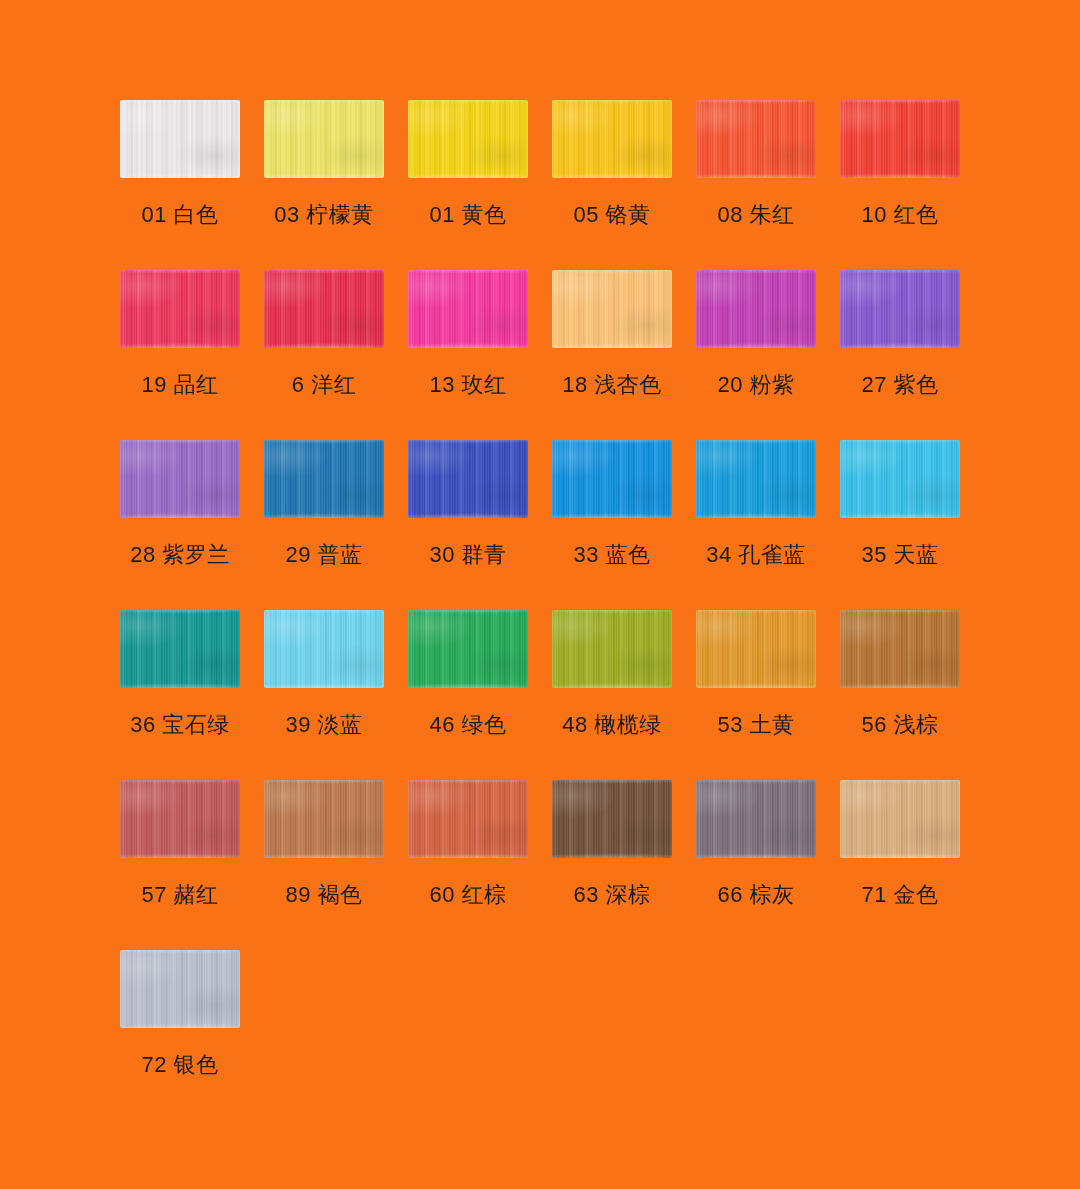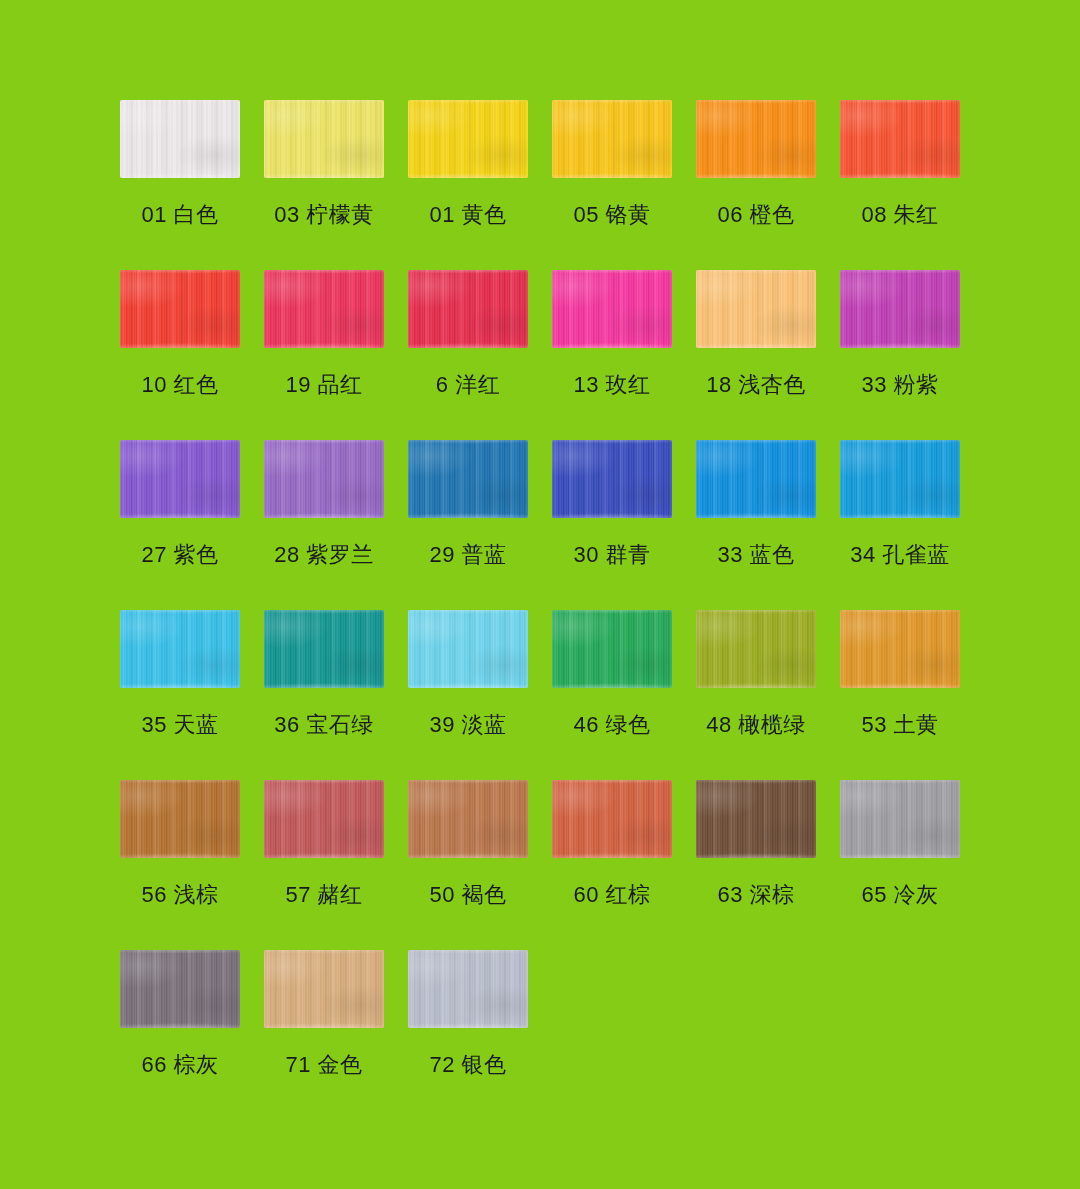--- a/index.html
+++ b/index.html
@@ -11,21 +11,21 @@
     height: 1189px;
     background: #f7f4ee;
     font-family: "Liberation Sans", "DejaVu Sans", sans-serif;
     overflow: hidden;
   }
 
   #chart-root {
     width: 1080px;
     height: 1189px;
     position: relative;
-    background: #84cc16;
+    background: #f97316;
   }
 
   #swatch-grid {
     position: absolute;
     left: 108px;
     top: 100px;
     width: 864px;
     display: grid;
     grid-template-columns: repeat(6, 144px);
     grid-template-rows: repeat(6, 170px);
@@ -126,26 +126,20 @@
         <div class="swatch-label">01 黄色</div>
       </div>
       <div class="swatch-cell">
         <div class="swatch-chip-wrap">
           <div class="swatch-chip" style="background-color: rgb(249, 196, 20);"></div>
         </div>
         <div class="swatch-label">05 铬黄</div>
       </div>
       <div class="swatch-cell">
         <div class="swatch-chip-wrap">
-          <div class="swatch-chip" style="background-color: rgb(249, 140, 16);"></div>
-        </div>
-        <div class="swatch-label">06 橙色</div>
-      </div>
-      <div class="swatch-cell">
-        <div class="swatch-chip-wrap">
           <div class="swatch-chip" style="background-color: rgb(247, 79, 44);"></div>
         </div>
         <div class="swatch-label">08 朱红</div>
       </div>
       <div class="swatch-cell">
         <div class="swatch-chip-wrap">
           <div class="swatch-chip" style="background-color: rgb(243, 58, 46);"></div>
         </div>
         <div class="swatch-label">10 红色</div>
       </div>
@@ -170,21 +164,21 @@
       <div class="swatch-cell">
         <div class="swatch-chip-wrap">
           <div class="swatch-chip" style="background-color: rgb(251, 193, 115);"></div>
         </div>
         <div class="swatch-label">18 浅杏色</div>
       </div>
       <div class="swatch-cell">
         <div class="swatch-chip-wrap">
           <div class="swatch-chip" style="background-color: rgb(192, 59, 180);"></div>
         </div>
-        <div class="swatch-label">33 粉紫</div>
+        <div class="swatch-label">20 粉紫</div>
       </div>
       <div class="swatch-cell">
         <div class="swatch-chip-wrap">
           <div class="swatch-chip" style="background-color: rgb(130, 84, 207);"></div>
         </div>
         <div class="swatch-label">27 紫色</div>
       </div>
       <div class="swatch-cell">
         <div class="swatch-chip-wrap">
           <div class="swatch-chip" style="background-color: rgb(148, 102, 196);"></div>
@@ -260,39 +254,33 @@
       <div class="swatch-cell">
         <div class="swatch-chip-wrap">
           <div class="swatch-chip" style="background-color: rgb(192, 84, 86);"></div>
         </div>
         <div class="swatch-label">57 赭红</div>
       </div>
       <div class="swatch-cell">
         <div class="swatch-chip-wrap">
           <div class="swatch-chip" style="background-color: rgb(185, 116, 72);"></div>
         </div>
-        <div class="swatch-label">50 褐色</div>
+        <div class="swatch-label">89 褐色</div>
       </div>
       <div class="swatch-cell">
         <div class="swatch-chip-wrap">
           <div class="swatch-chip" style="background-color: rgb(210, 94, 61);"></div>
         </div>
         <div class="swatch-label">60 红棕</div>
       </div>
       <div class="swatch-cell">
         <div class="swatch-chip-wrap">
           <div class="swatch-chip" style="background-color: rgb(109, 76, 53);"></div>
         </div>
         <div class="swatch-label">63 深棕</div>
-      </div>
-      <div class="swatch-cell">
-        <div class="swatch-chip-wrap">
-          <div class="swatch-chip" style="background-color: rgb(157, 157, 162);"></div>
-        </div>
-        <div class="swatch-label">65 冷灰</div>
       </div>
       <div class="swatch-cell">
         <div class="swatch-chip-wrap">
           <div class="swatch-chip" style="background-color: rgb(119, 109, 119);"></div>
         </div>
         <div class="swatch-label">66 棕灰</div>
       </div>
       <div class="swatch-cell">
         <div class="swatch-chip-wrap">
           <div class="swatch-chip" style="background-color: rgb(216, 172, 122);"></div>

